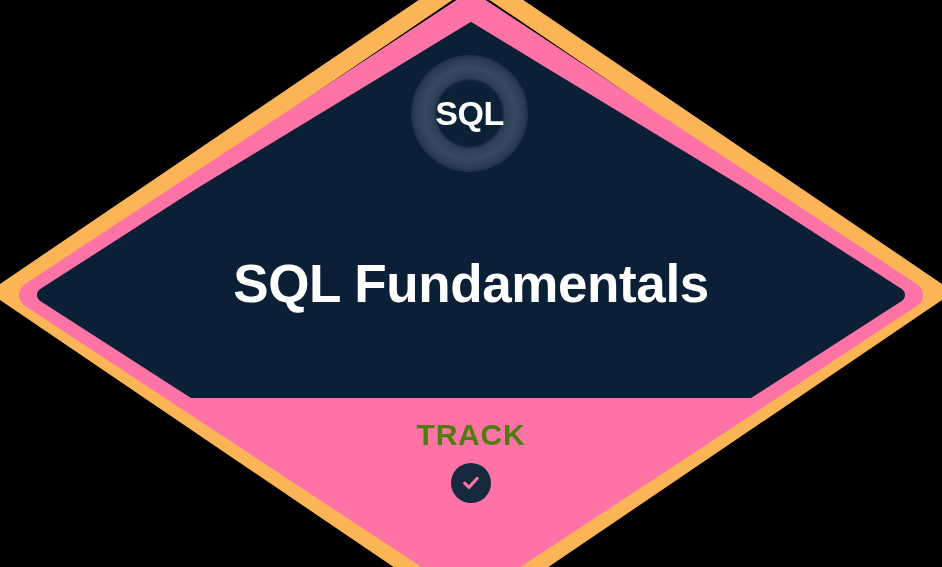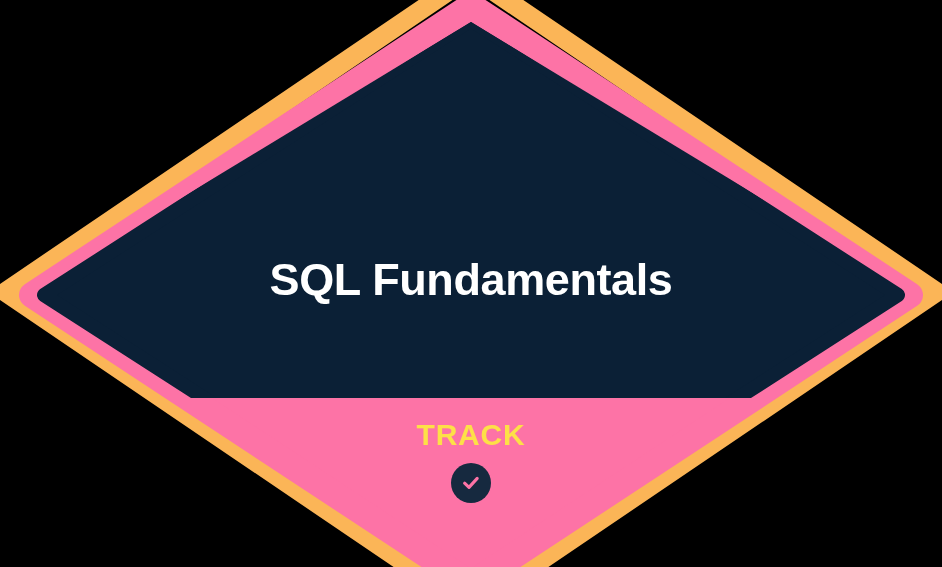--- a/index.html
+++ b/index.html
@@ -70,41 +70,41 @@
   }
 
   
   #title-text {
     position: absolute;
     left: 0;
     top: 255px;
     width: 942px;
     text-align: center;
     font-family: "Liberation Sans", sans-serif;
-    font-size: 45px;
+    font-size: 53px;
     font-weight: 700;
     letter-spacing: -0.4px;
     color: #ffffff;
     line-height: 1.1;
   }
 
   
   #status-block {
     position: absolute;
     left: 0;
     top: 418px;
     width: 942px;
     text-align: center;
   }
   .status-line {
     font-family: "Liberation Sans", sans-serif;
     font-size: 30px;
     font-weight: 600;
     letter-spacing: 0.8px;
-    color: #fde047;
+    color: #4d7c0f;
     line-height: 1.13;
     display: block;
   }
   #check-badge {
     margin: 11px auto 0;
     width: 40px;
     height: 40px;
     border-radius: 50%;
     background: #16293f;
     display: flex;
@@ -136,20 +136,23 @@
       <path d="M 471 6 L 910 295 L 471 584 L 32 295 Z" fill="#fd73a6" stroke="#fd73a6" stroke-width="26" stroke-linejoin="round"></path>
 
       <g clip-path="url(#navy-clip)">
         <path d="M 471 20 L 898 295 L 471 570 L 44 295 Z" fill="#0b2036" stroke="#0b2036" stroke-width="14" stroke-linejoin="round"></path>
       </g>
     </g>
   </svg>
 
   <div class="overlay-layer">
 
+    <div id="logo-badge">
+      <span id="logo-badge-text">SQL</span>
+    </div>
 
     <div id="title-text">SQL Fundamentals</div>
 
     <div id="status-block">
       <span class="status-line">TRACK</span>
       <div id="check-badge">
         <svg width="22" height="22" viewBox="0 0 22 22" xmlns="http://www.w3.org/2000/svg">
           <path d="M 4.6 11.2 L 9.0 15.4 L 17.2 6.4" fill="none" stroke="#fd73a6" stroke-width="3.1" stroke-linecap="round" stroke-linejoin="round"></path>
         </svg>
       </div>

